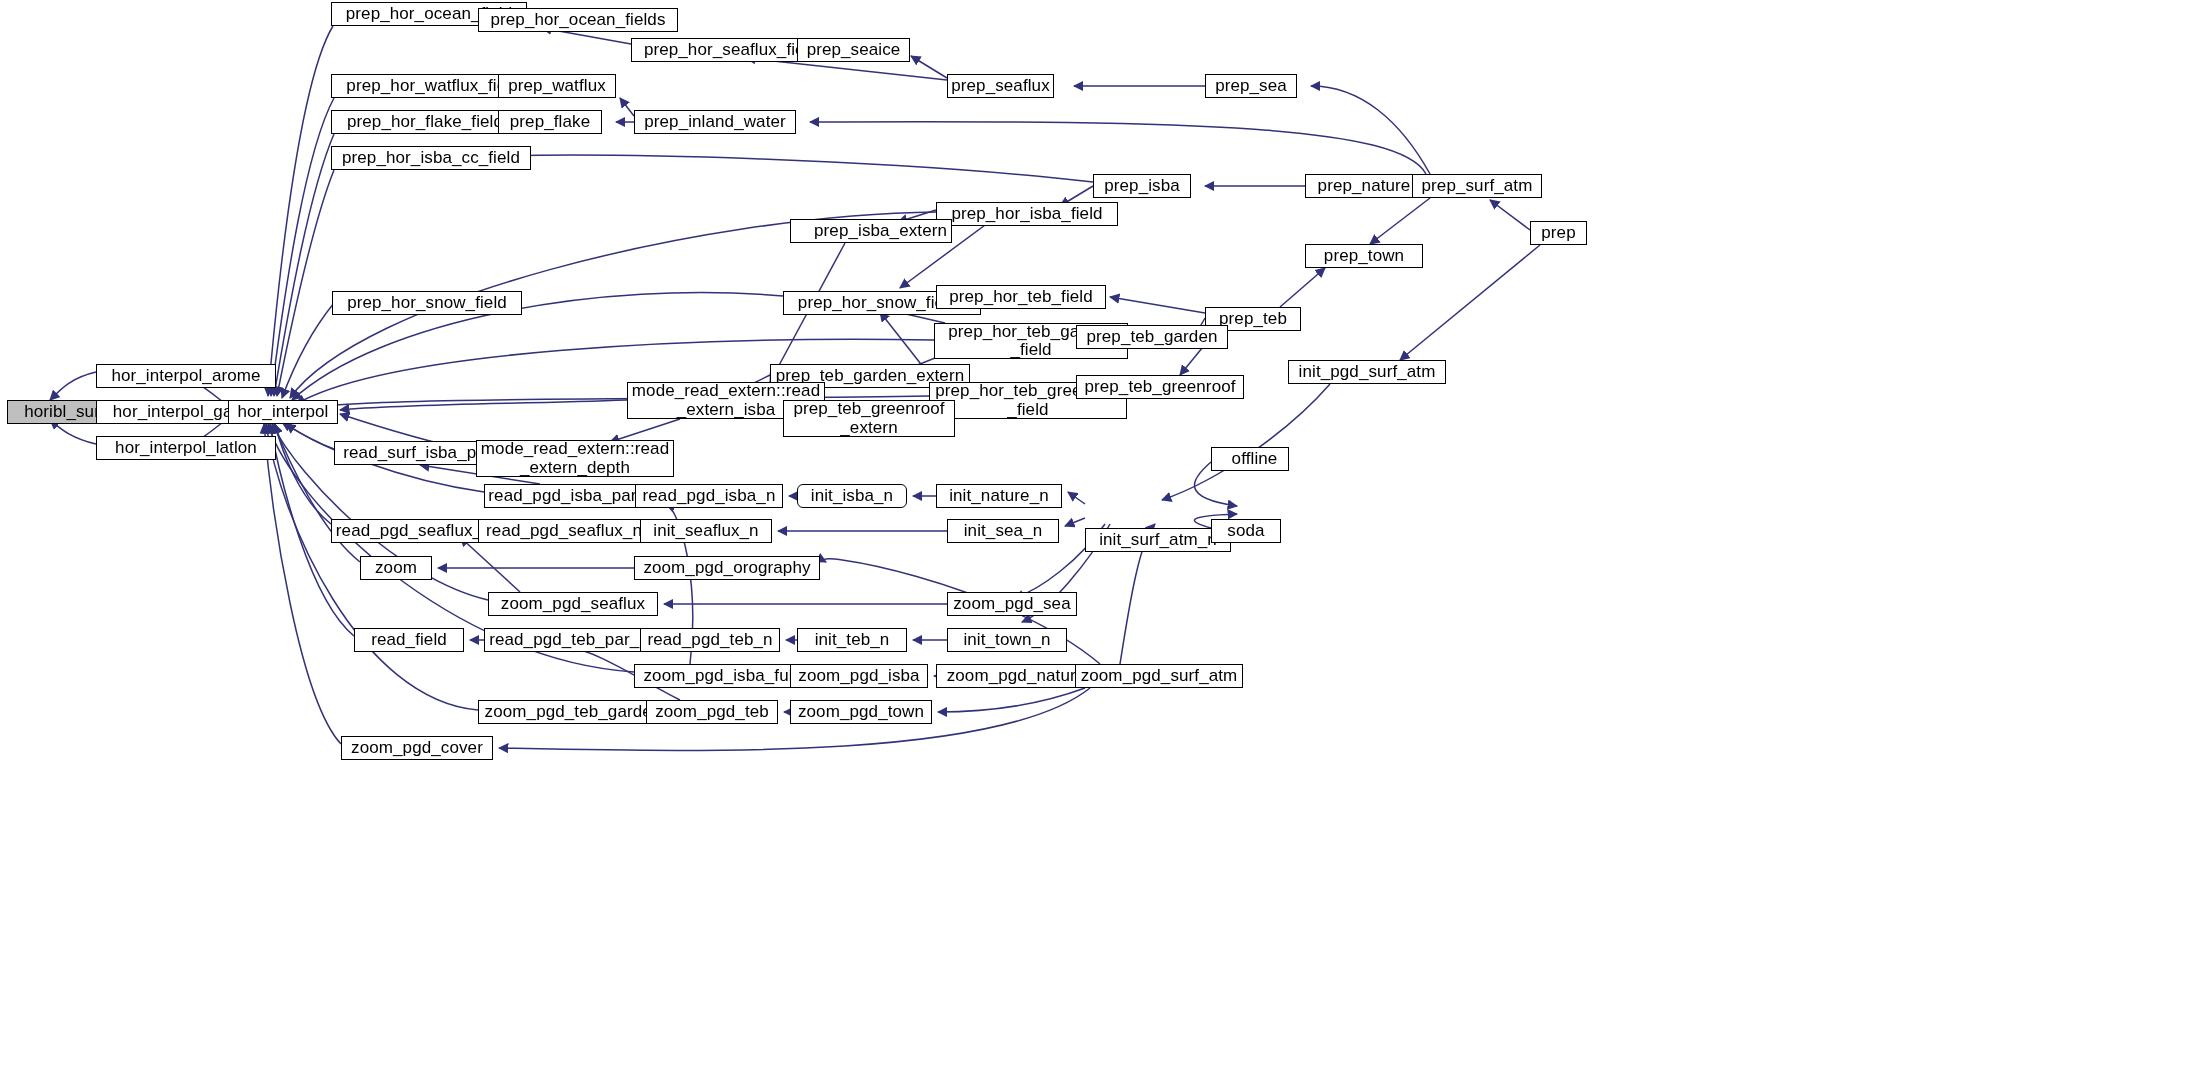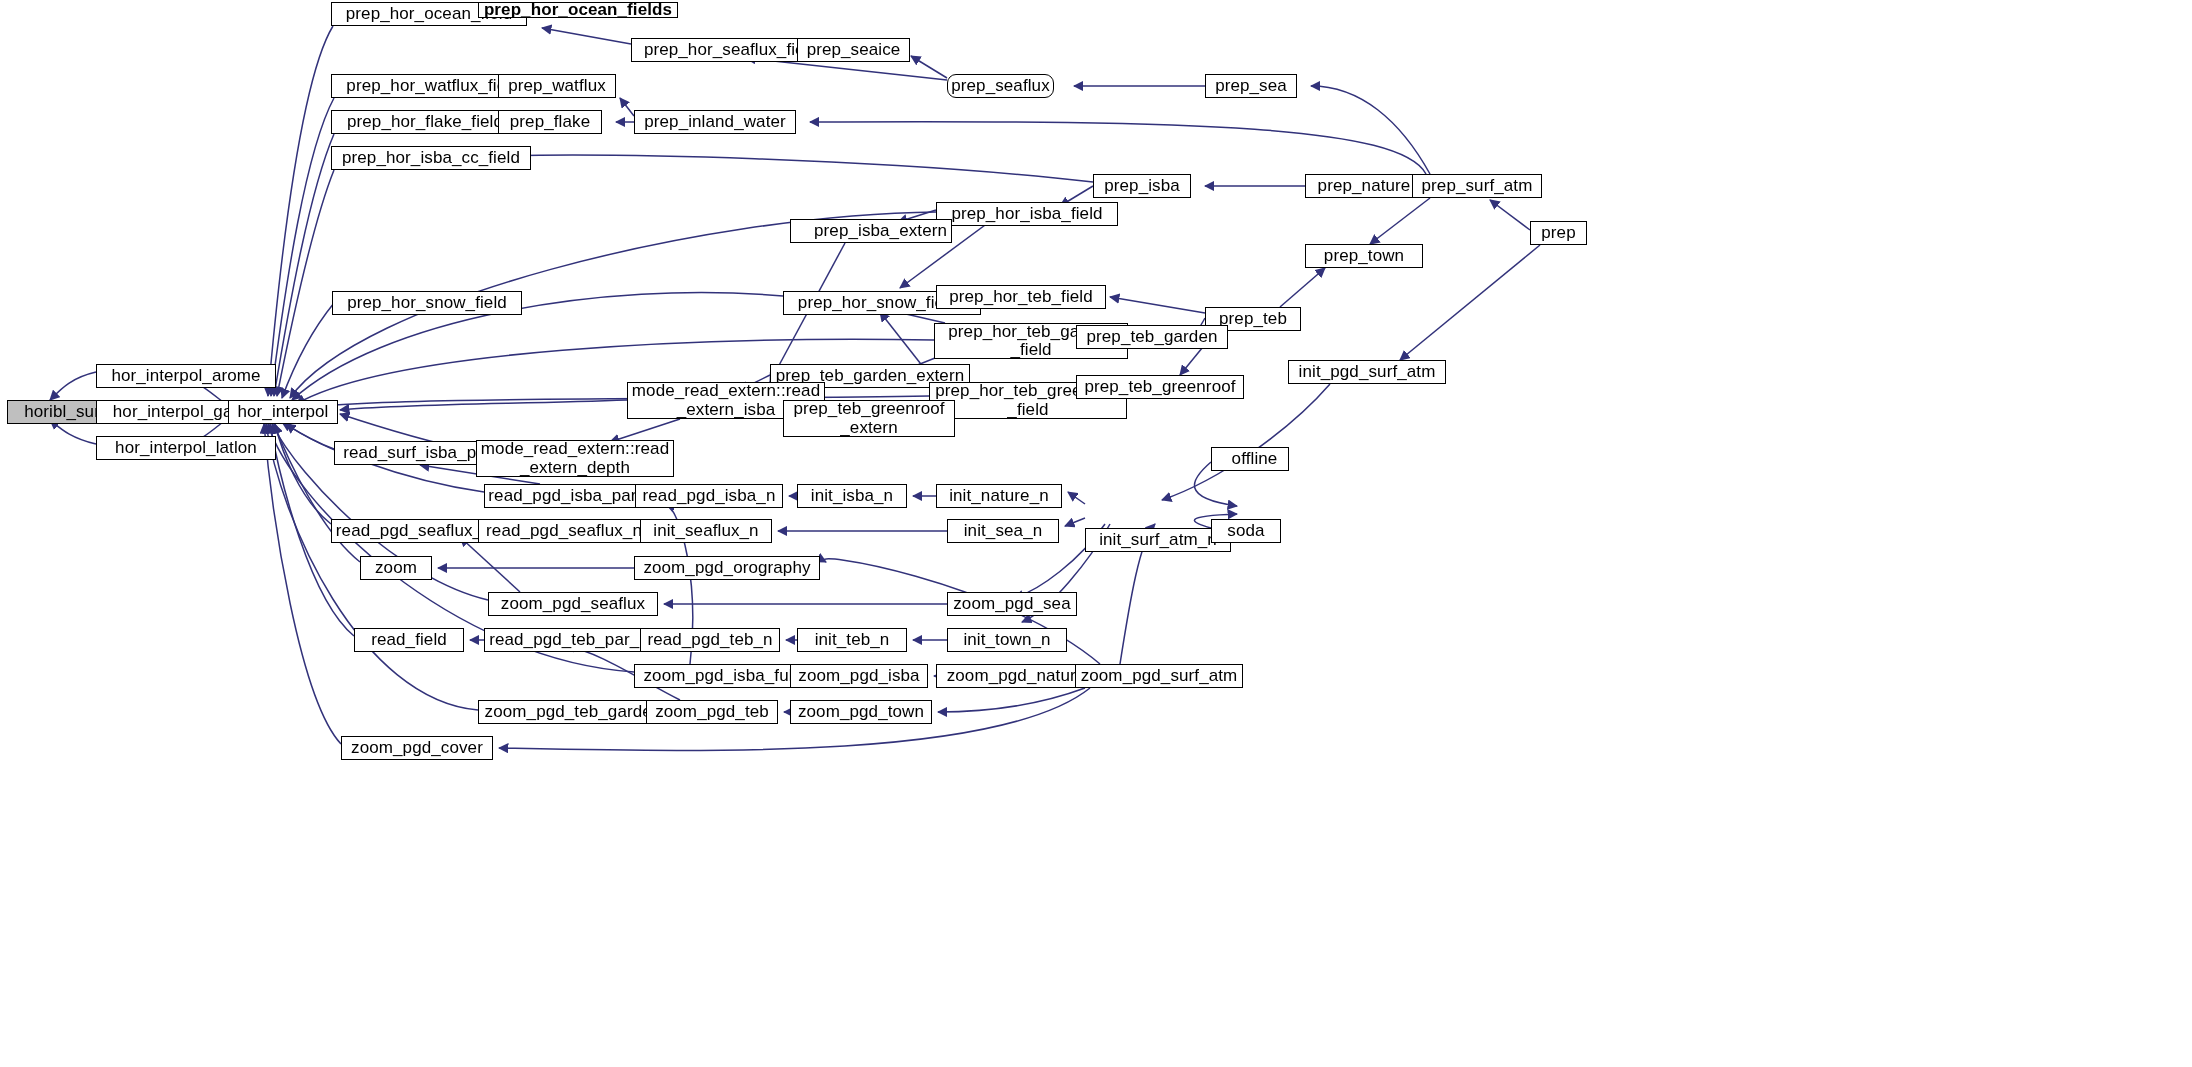--- a/index.html
+++ b/index.html
@@ -155,24 +155,24 @@
         <path d="M 1540,245 L 1400,360" fill="none" stroke="#32327a" stroke-width="1.5" marker-end="url(#arrow)"></path>
       </g>
   </svg>
   <div id="nodes">
       <div class="node root" style="left: 7px; top: 400px; width: 115px; height: 24px;"><span class="lbl">horibl_surf</span></div>
       <div class="node" style="left: 96px; top: 364px; width: 180px; height: 24px;"><span class="lbl">hor_interpol_arome</span></div>
       <div class="node" style="left: 96px; top: 400px; width: 180px; height: 24px;"><span class="lbl">hor_interpol_gauss</span></div>
       <div class="node" style="left: 96px; top: 436px; width: 180px; height: 24px;"><span class="lbl">hor_interpol_latlon</span></div>
       <div class="node" style="left: 228px; top: 400px; width: 110px; height: 24px;"><span class="lbl">hor_interpol</span></div>
       <div class="node" style="left: 331px; top: 2px; width: 196px; height: 24px;"><span class="lbl">prep_hor_ocean_field</span></div>
-      <div class="node" style="left: 478px; top: 2px; width: 200px; height: 16px; font-weight: bold;"><span class="lbl">prep_hor_ocean_fields</span></div>
+      <div class="node" style="left: 478px; top: 8px; width: 200px; height: 24px;"><span class="lbl">prep_hor_ocean_fields</span></div>
       <div class="node" style="left: 631px; top: 38px; width: 200px; height: 24px;"><span class="lbl">prep_hor_seaflux_field</span></div>
       <div class="node" style="left: 797px; top: 38px; width: 113px; height: 24px;"><span class="lbl">prep_seaice</span></div>
-      <div class="node" style="left: 947px; top: 74px; width: 107px; height: 24px; border-radius: 9px;"><span class="lbl">prep_seaflux</span></div>
+      <div class="node" style="left: 947px; top: 74px; width: 107px; height: 24px;"><span class="lbl">prep_seaflux</span></div>
       <div class="node" style="left: 1205px; top: 74px; width: 92px; height: 24px;"><span class="lbl">prep_sea</span></div>
       <div class="node" style="left: 331px; top: 74px; width: 204px; height: 24px;"><span class="lbl">prep_hor_watflux_field</span></div>
       <div class="node" style="left: 498px; top: 74px; width: 118px; height: 24px;"><span class="lbl">prep_watflux</span></div>
       <div class="node" style="left: 331px; top: 110px; width: 188px; height: 24px;"><span class="lbl">prep_hor_flake_field</span></div>
       <div class="node" style="left: 498px; top: 110px; width: 104px; height: 24px;"><span class="lbl">prep_flake</span></div>
       <div class="node" style="left: 634px; top: 110px; width: 162px; height: 24px;"><span class="lbl">prep_inland_water</span></div>
       <div class="node" style="left: 331px; top: 146px; width: 200px; height: 24px;"><span class="lbl">prep_hor_isba_cc_field</span></div>
       <div class="node" style="left: 1093px; top: 174px; width: 98px; height: 24px;"><span class="lbl">prep_isba</span></div>
       <div class="node" style="left: 1305px; top: 174px; width: 118px; height: 24px;"><span class="lbl">prep_nature</span></div>
       <div class="node" style="left: 1412px; top: 174px; width: 130px; height: 24px;"><span class="lbl">prep_surf_atm</span></div>
@@ -194,21 +194,21 @@
 _field</span></div>
       <div class="node" style="left: 1076px; top: 375px; width: 168px; height: 24px;"><span class="lbl">prep_teb_greenroof</span></div>
       <div class="node" style="left: 783px; top: 400px; width: 172px; height: 37px;"><span class="lbl">prep_teb_greenroof
 _extern</span></div>
       <div class="node" style="left: 1288px; top: 360px; width: 158px; height: 24px;"><span class="lbl">init_pgd_surf_atm</span></div>
       <div class="node" style="left: 334px; top: 441px; width: 186px; height: 24px;"><span class="lbl">read_surf_isba_par_n</span></div>
       <div class="node" style="left: 476px; top: 440px; width: 198px; height: 37px;"><span class="lbl">mode_read_extern::read
 _extern_depth</span></div>
       <div class="node" style="left: 484px; top: 484px; width: 176px; height: 24px;"><span class="lbl">read_pgd_isba_par_n</span></div>
       <div class="node" style="left: 635px; top: 484px; width: 148px; height: 24px;"><span class="lbl">read_pgd_isba_n</span></div>
-      <div class="node" style="left: 797px; top: 484px; width: 110px; height: 24px;"><span class="lbl">init_isba_n</span></div>
+      <div class="node" style="left: 797px; top: 484px; width: 110px; height: 24px; border-radius: 6px;"><span class="lbl">init_isba_n</span></div>
       <div class="node" style="left: 936px; top: 484px; width: 126px; height: 24px;"><span class="lbl">init_nature_n</span></div>
       <div class="node" style="left: 1085px; top: 500px; width: 146px; height: 24px; margin-top: 28px;"><span class="lbl">init_surf_atm_n</span></div>
       <div class="node" style="left: 1211px; top: 447px; width: 78px; height: 24px; padding-left: 9px;"><span class="lbl">offline</span></div>
       <div class="node" style="left: 1211px; top: 519px; width: 70px; height: 24px;"><span class="lbl">soda</span></div>
       <div class="node" style="left: 331px; top: 519px; width: 200px; height: 24px;"><span class="lbl">read_pgd_seaflux_par_n</span></div>
       <div class="node" style="left: 478px; top: 519px; width: 172px; height: 24px;"><span class="lbl">read_pgd_seaflux_n</span></div>
       <div class="node" style="left: 640px; top: 519px; width: 132px; height: 24px;"><span class="lbl">init_seaflux_n</span></div>
       <div class="node" style="left: 947px; top: 519px; width: 112px; height: 24px;"><span class="lbl">init_sea_n</span></div>
       <div class="node" style="left: 360px; top: 556px; width: 72px; height: 24px;"><span class="lbl">zoom</span></div>
       <div class="node" style="left: 634px; top: 556px; width: 186px; height: 24px;"><span class="lbl">zoom_pgd_orography</span></div>

